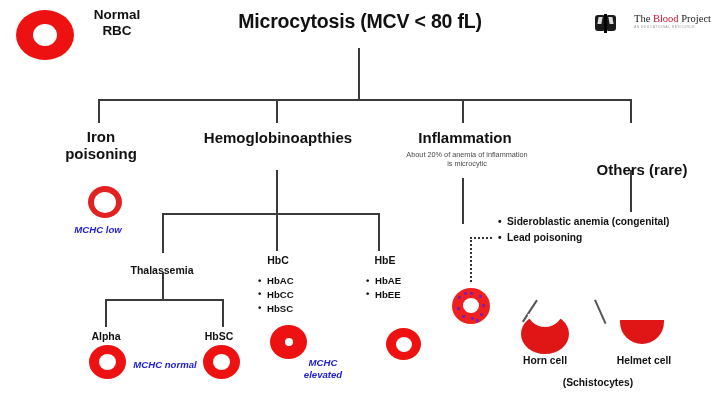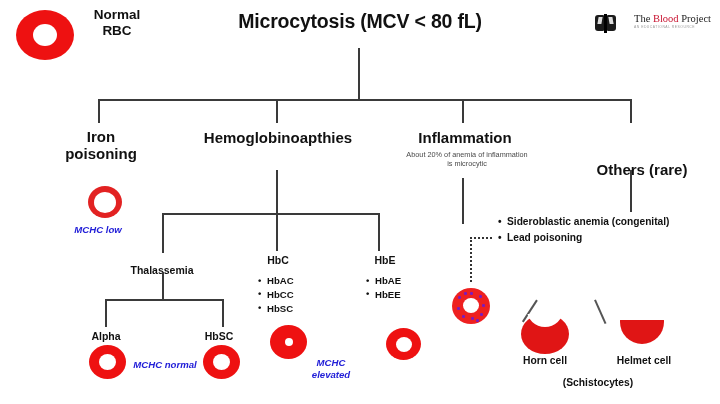--- a/index.html
+++ b/index.html
@@ -56,21 +56,21 @@
   .blist .bi{white-space:nowrap;position:relative;padding-left:9px;}
   .blist .bi::before{content:"\2022";position:absolute;left:0;top:-0.5px;}
   #hbc-list{left:258px;top:274px;}
   #hbe-list{left:366px;top:274px;}
   #others-list{left:498px;top:214px;font-size:10.2px;line-height:1.58;}
 
   
   .ann{position:absolute;color:#2320d8;font-style:italic;font-weight:bold;font-size:9.6px;text-align:center;line-height:1.2;}
   #mchc-low{left:62px;top:224px;width:72px;}
   #mchc-normal{left:122px;top:359px;width:86px;}
-  #mchc-elevated{left:303px;top:357px;width:56px;}
+  #mchc-elevated{left:295px;top:357px;width:56px;}
 
   
   #horn-cell-label{left:505px;top:355px;width:80px;font-size:10.3px;}
   #helmet-cell-label{left:600px;top:355px;width:88px;font-size:10.3px;}
   #schistocytes-label{left:528px;top:377px;width:140px;font-size:10.3px;}
 
   
   .cell{position:absolute;border-radius:50%;}
   .ring{background:#ee1111;}
   .ring .hole{position:absolute;border-radius:50%;background:#ffffff;}

